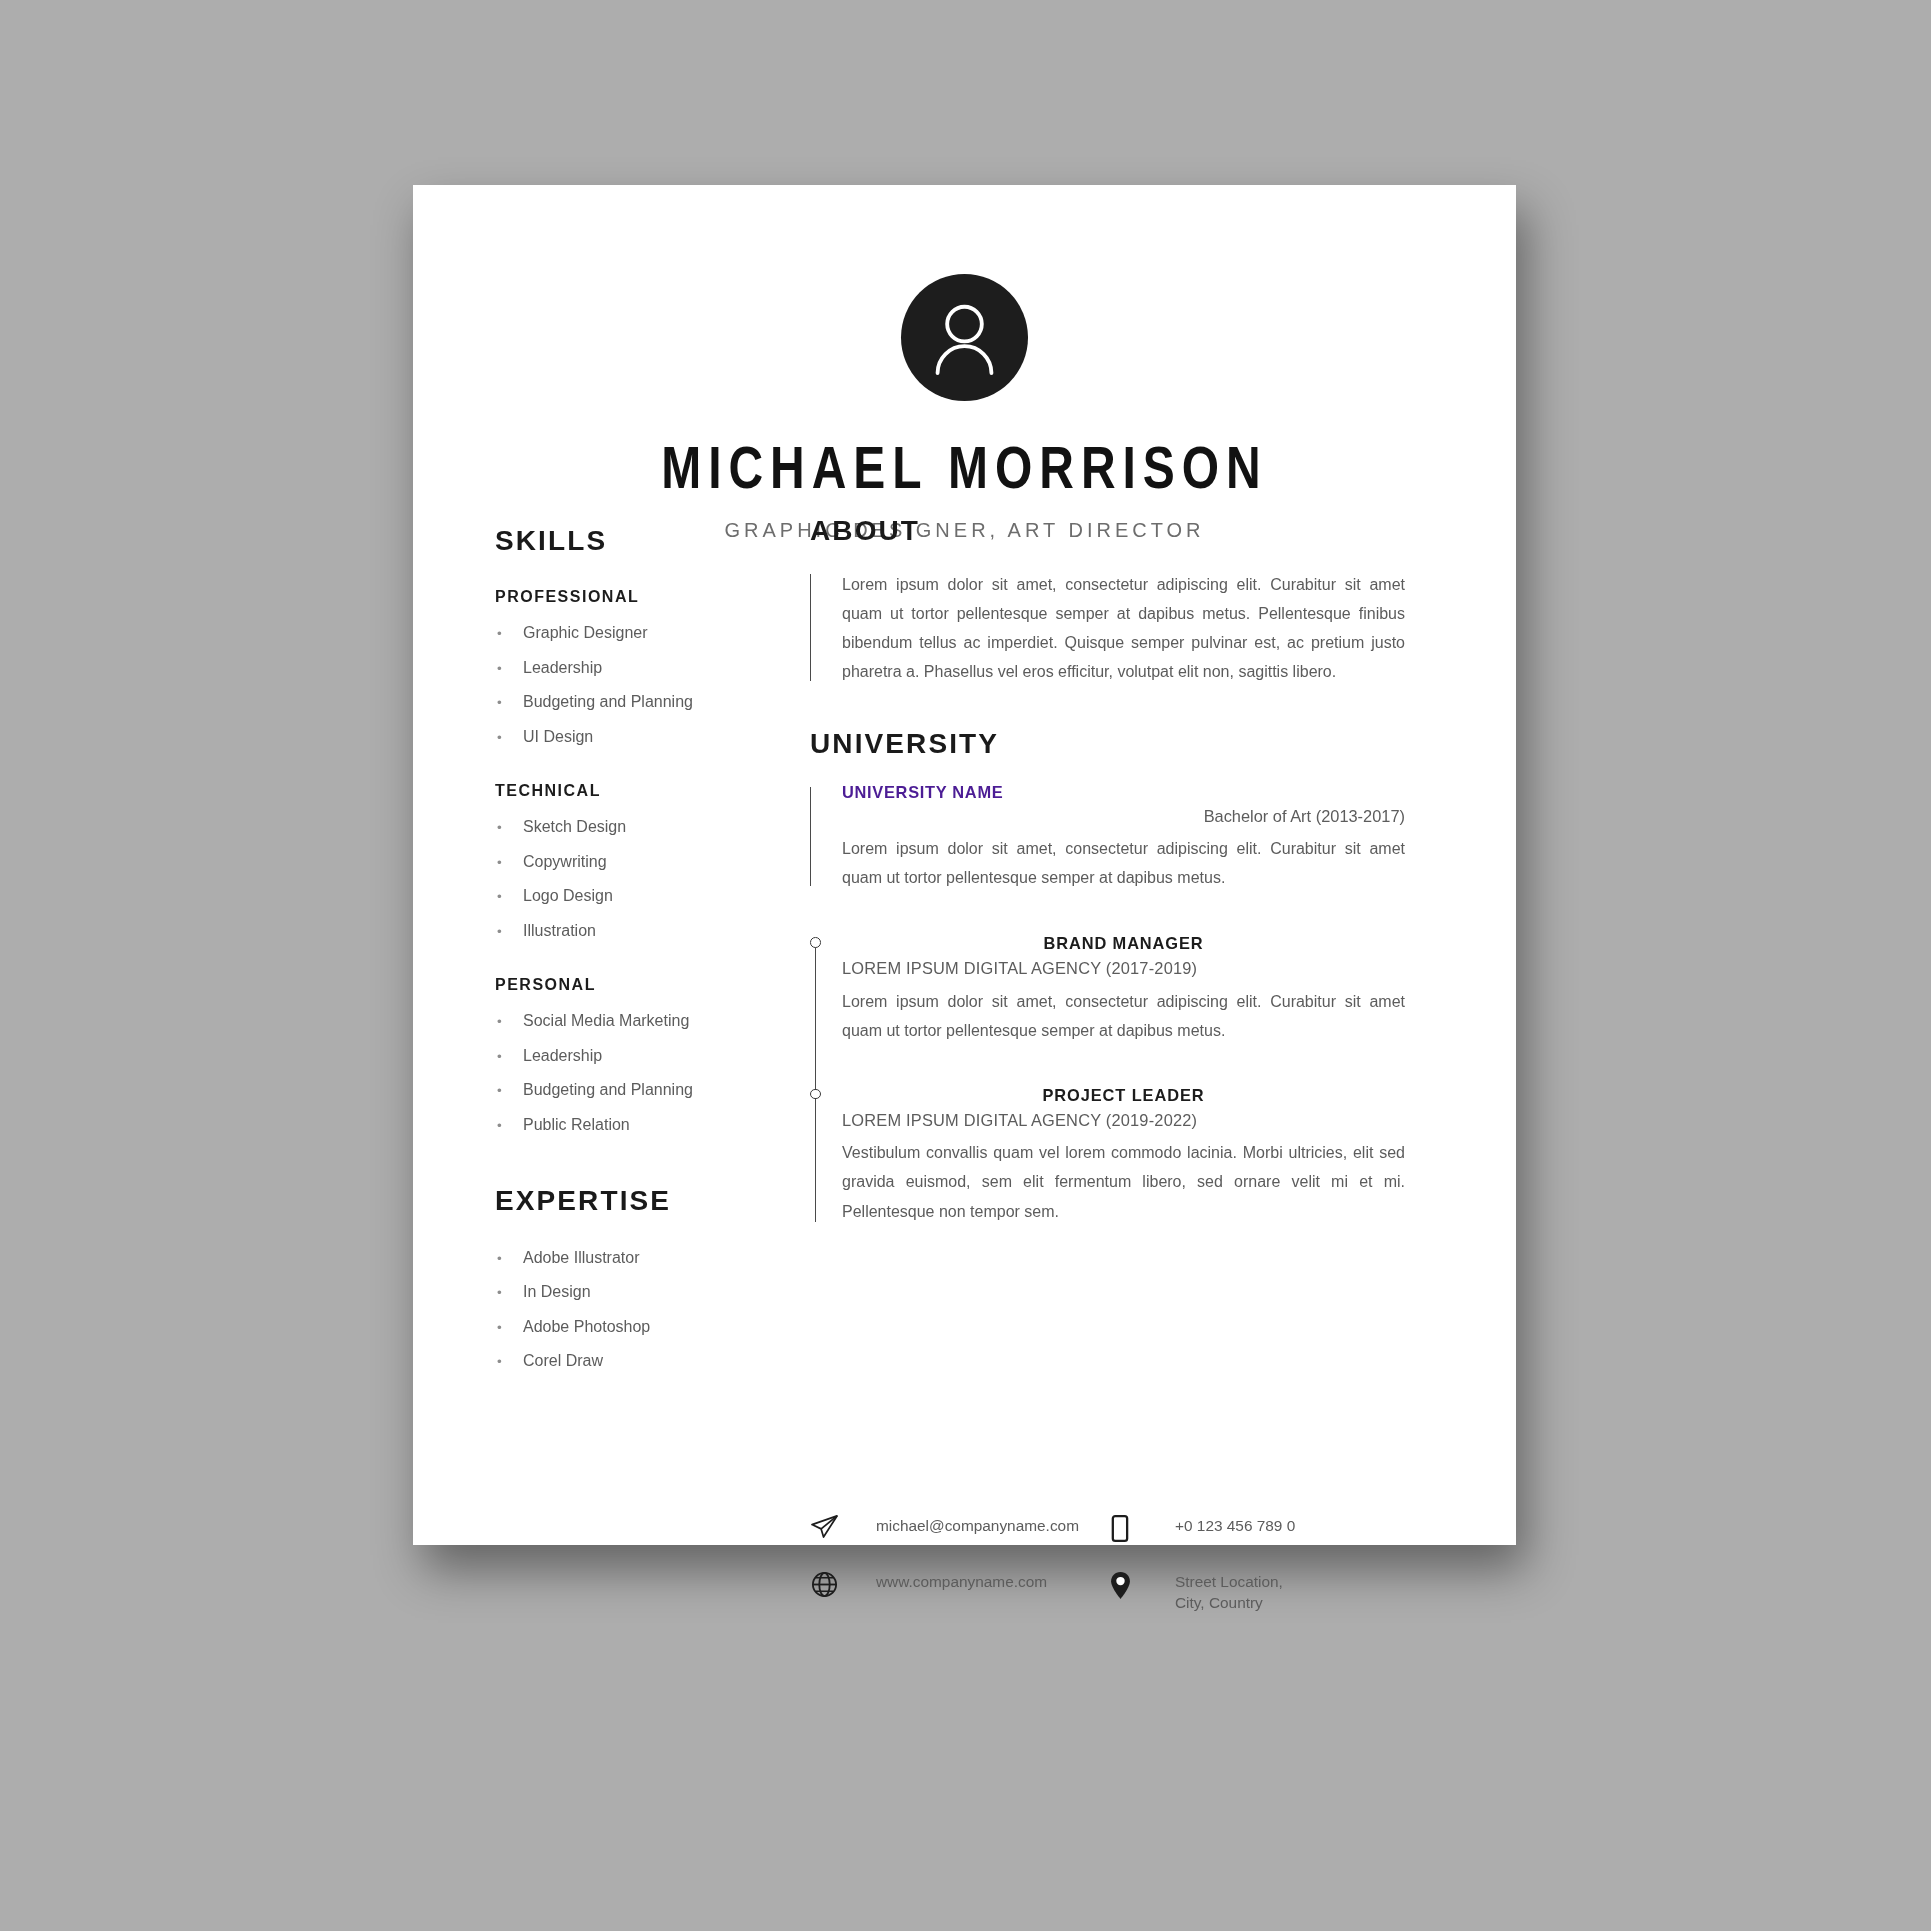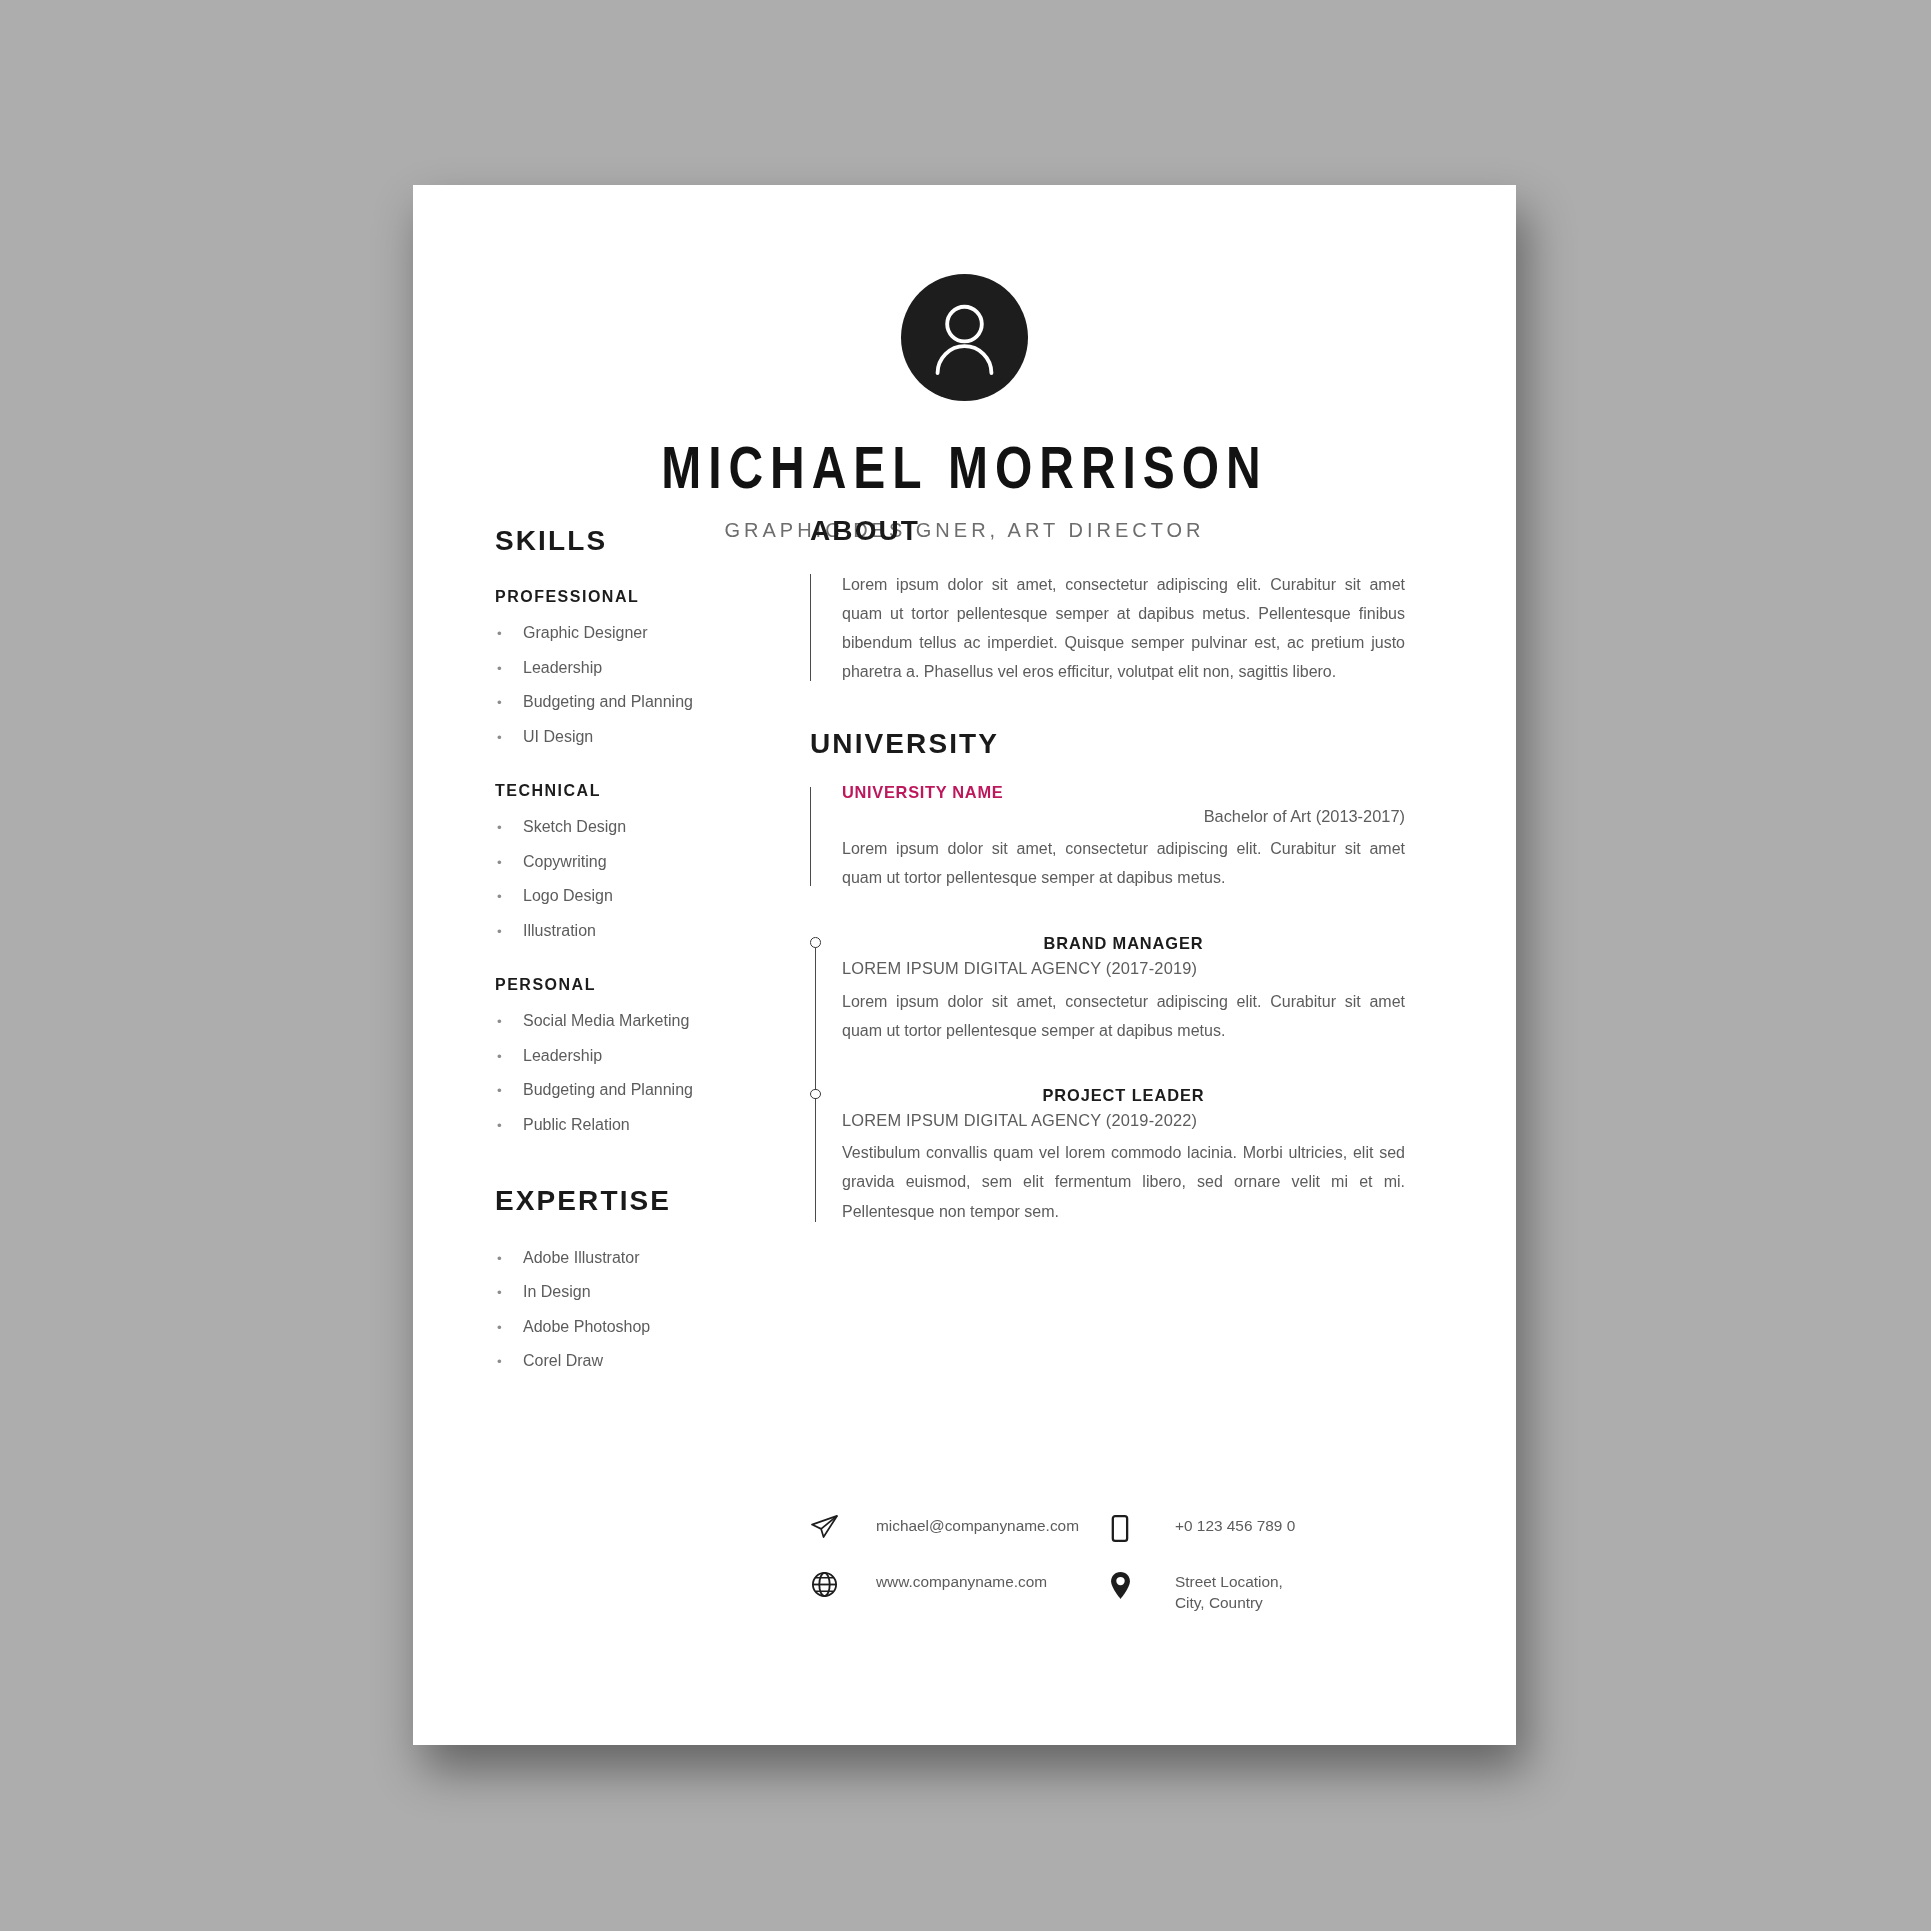--- a/index.html
+++ b/index.html
@@ -14,21 +14,21 @@
     overflow: hidden;
     position: relative;
   }
 
   
   #resume-page {
     position: absolute;
     left: 413px;
     top: 185px;
     width: 1103px;
-    height: 1560px;
+    height: 1360px;
     background: #ffffff;
     box-shadow: 9.7px 25px 44px rgba(0,0,0,0.42);
   }
 
   
   .header {
     text-align: center;
     padding-top: 89px;
   }
   .avatar {
@@ -142,21 +142,21 @@
     font-size: 16px;
     color: #5c5c5c;
     line-height: 1.82;
     text-align: justify;
     margin: 0;
   }
   .edu-name {
     font-size: 16.4px;
     font-weight: 700;
     letter-spacing: 0.7px;
-    color: #be185d;
+    color: #4c1d95;
     margin: 0 0 4.8px 0;
   }
   .edu-degree {
     font-size: 16.4px;
     color: #5c5c5c;
     margin: 0 0 7.7px 0;
     text-align: right;
   }
 
   

